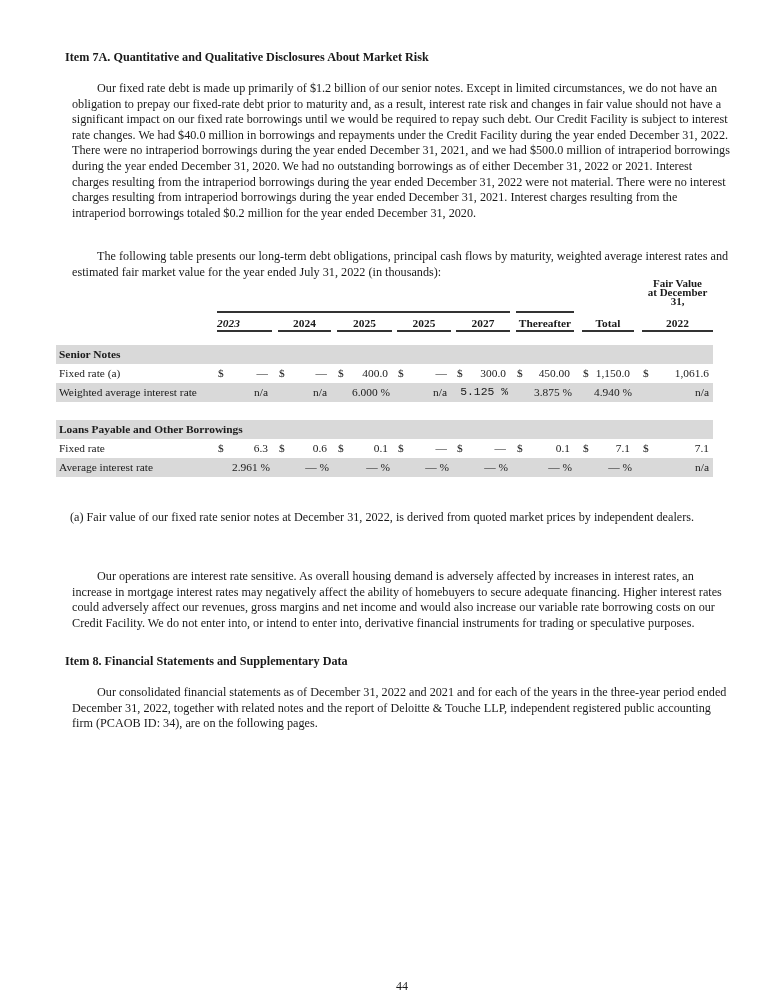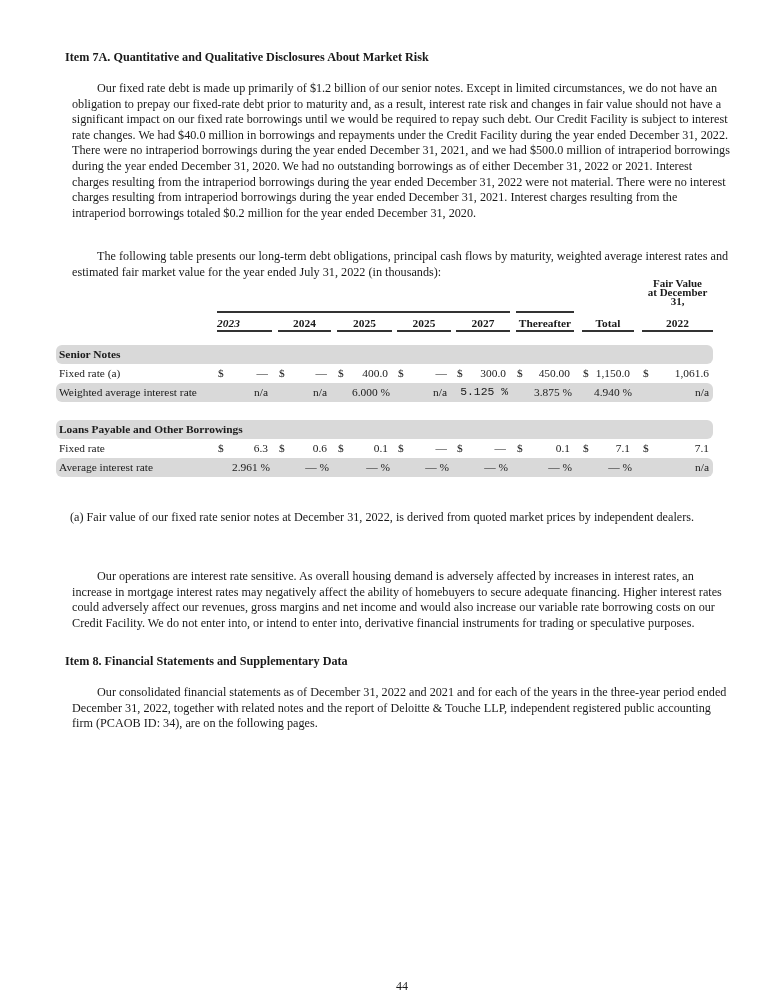--- a/index.html
+++ b/index.html
@@ -11,21 +11,21 @@
   .page { position: absolute; left: 56px; top: 0; width: 658px; }
   h2 { font-size: 12.2px; font-weight: bold; margin: 9px; position: absolute; left: 0; }
   p.para { margin: 16px; text-indent: 25px; text-align: left; position: absolute; left: 0; width: 660px; }
   #h-7a { top: 41px; }
   #p1 { top: 65px; }
   #p2 { top: 233px; }
   
   .tbl { position: absolute; left: 0; top: 278px; width: 657px; font-size: 11.4px; }
   .hdr { position: absolute; font-weight: bold; text-align: center; }
   .hline { position: absolute; height: 1.6px; background: #333; }
-  .row { position: absolute; left: 0; width: 657px; height: 19px; border-radius: 6px; }
+  .row { position: absolute; left: 0; width: 657px; height: 19px; }
   .row.shade { background: #d9d9d9; }
   .cell { position: absolute; top: 2px; white-space: nowrap; }
   .cell.label { left: 3px; }
   .cell.bold { font-weight: bold; }
   .dol { position: absolute; top: 2px; }
   .num { position: absolute; top: 2px; text-align: right; white-space: nowrap; }
   #note-a { position: absolute; top: 510px; left: 14px; width: 650px; margin: 0; padding-left: 22px; text-indent: -22px; }
   #p3 { top: 553px; }
   #h-8 { top: 645px; }
   #p4 { top: 669px; }

